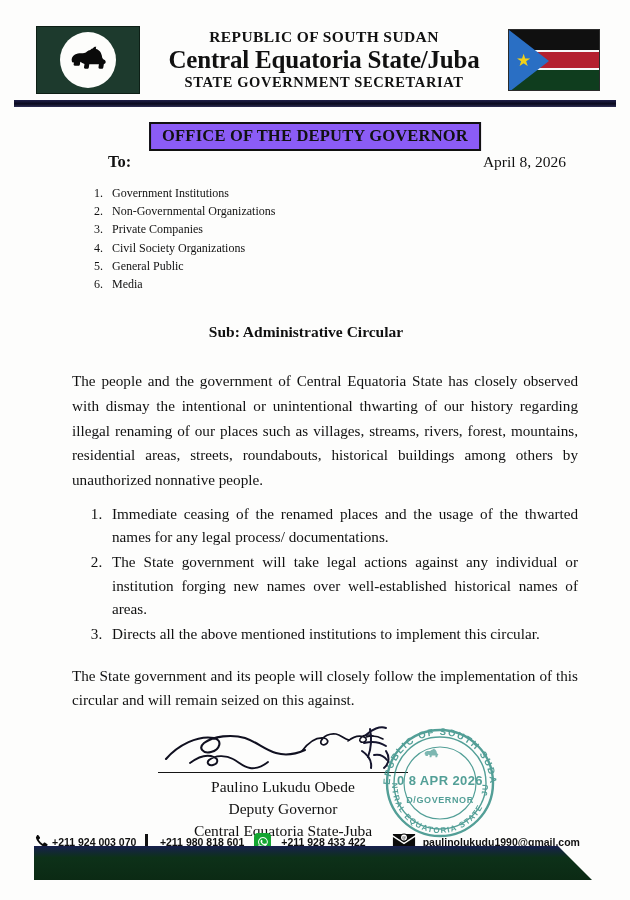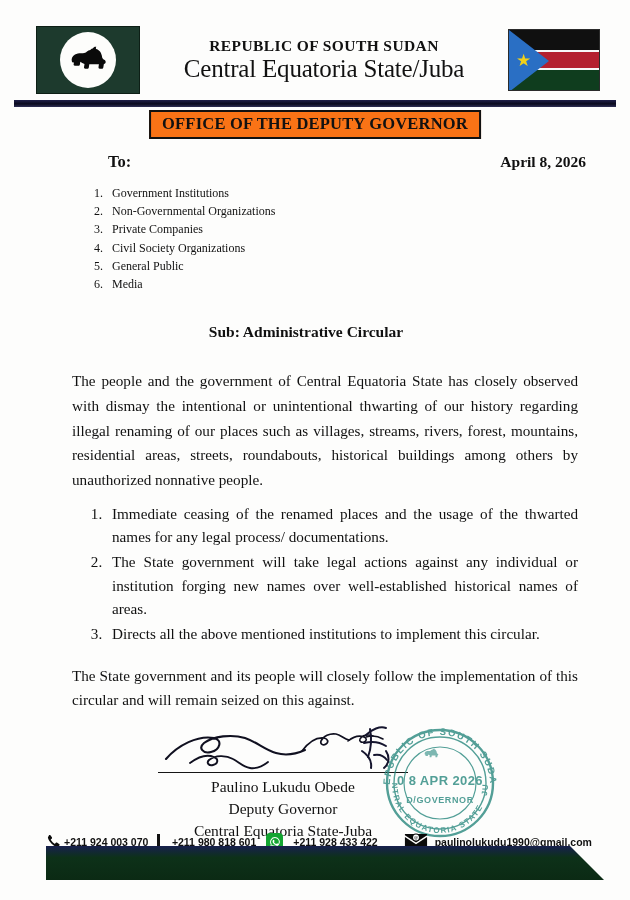--- a/index.html
+++ b/index.html
@@ -58,21 +58,21 @@
   }
   .line-republic {
     font-size: 15.5px;
     font-weight: bold;
     letter-spacing: 0.4px;
     line-height: 1.18;
     white-space: nowrap;
   }
   .line-state {
     font-size: 25px;
-    font-weight: normal;
+    font-weight: bold;
     letter-spacing: -0.2px;
     line-height: 1.12;
     white-space: nowrap;
   }
   .line-secretariat {
     font-size: 14.5px;
     font-weight: bold;
     letter-spacing: 0.6px;
     line-height: 1.22;
     white-space: nowrap;
@@ -112,45 +112,45 @@
   
   .rule-wrap { position: relative; height: 34px; margin-top: 2px; }
   .rule-bar {
     position: absolute;
     left: 14px; right: 14px; top: 0;
     height: 7px;
     background: linear-gradient(180deg, #20204a 0%, #0a0a1e 55%, #2e2e55 100%);
   }
   .office-title {
     position: absolute;
-    left: 50%; top: 10px;
+    left: 50%; top: 22px;
     transform: translateX(-50%);
     border: 2px solid #111;
     padding: 2px 11px 3px;
-    background: #f97316;
+    background: #8b5cf6;
     font-size: 16.5px;
     font-weight: bold;
     letter-spacing: 0.2px;
     white-space: nowrap;
   }
 
   
   .body-area {
     padding: 10px 44px 0 72px;
     position: relative;
   }
 
   .to-row {
     display: flex;
     align-items: baseline;
     justify-content: space-between;
     margin-top: 8px;
   }
   .to-label { font-size: 16.5px; font-weight: bold; margin-left: 36px; }
-  .doc-date { font-size: 15.5px; font-weight: bold; margin-right: 0; }
+  .doc-date { font-size: 15.5px; font-weight: normal; margin-right: 20px; }
 
   ol.recipients {
     margin: 12px 0 0 34px;
     padding: 0;
   }
   ol.recipients li {
     font-size: 12px;
     line-height: 1.52;
     padding-left: 6px;
   }
@@ -243,21 +243,21 @@
     top: -10px;
     width: 74px;
     height: 60px;
     color: #15152e;
   }
   .stamp-hand svg { display: block; }
 
   
   .footer {
     position: absolute;
-    left: 16px;
+    left: 4px;
     bottom: 0;
     width: 588px;
     height: 92px;
   }
   .contacts {
     position: absolute;
     left: 30px;
     bottom: 50px;
     display: flex;
     align-items: center;
@@ -314,20 +314,21 @@
       <div class="emblem-disc">
         <svg width="46" height="34" viewBox="0 0 46 34" aria-hidden="true">
           <path fill="#0a0a0a" d="M7 19c-1-3 0-6 3-7.6 2.3-1.2 5-1.4 7.6-1.2 1.8.1 3.2-.5 4.4-1.6.9-.8 2-1.5 3.3-1.6.5-1 1.4-1.6 2.6-1.6.6-1.2 1.9-1.9 3.4-1.6-.5.7-.6 1.4-.3 2.1 1.6.3 3 1.2 4 2.6 1.2 1.7 1.8 3.6 2.1 5.6.2 1.3.9 2.1 2 2.6.9.4 1.5 1.1 1.6 2.1.1 1.2-.6 2.1-1.8 2.3l-.6 3.3c-.1.8-.7 1.3-1.5 1.3h-2.1c-.8 0-1.3-.6-1.2-1.4l.4-3.1h-9.6l-.5 3.2c-.1.8-.7 1.3-1.5 1.3h-2.1c-.8 0-1.3-.6-1.2-1.4l.5-3.4c-1.6-.3-3-1-4.2-2.1l-.4 2.6c-.1.8-.7 1.3-1.5 1.3H9.8c-.8 0-1.3-.6-1.2-1.4L9 19.6c-.7-.1-1.4-.2-2-.6z"></path>
         </svg>
       </div>
     </div>
 
     <div class="title-stack">
       <div class="line-republic">REPUBLIC OF SOUTH SUDAN</div>
       <div class="line-state">Central Equatoria State/Juba</div>
+      <div class="line-secretariat">STATE GOVERNMENT SECRETARIAT</div>
     </div>
 
     <div class="flag">
       <div class="band b-black"></div>
       <div class="band b-white1"></div>
       <div class="band b-red"></div>
       <div class="band b-white2"></div>
       <div class="band b-green"></div>
       <div class="hoist"></div>
       <div class="star">★</div>

